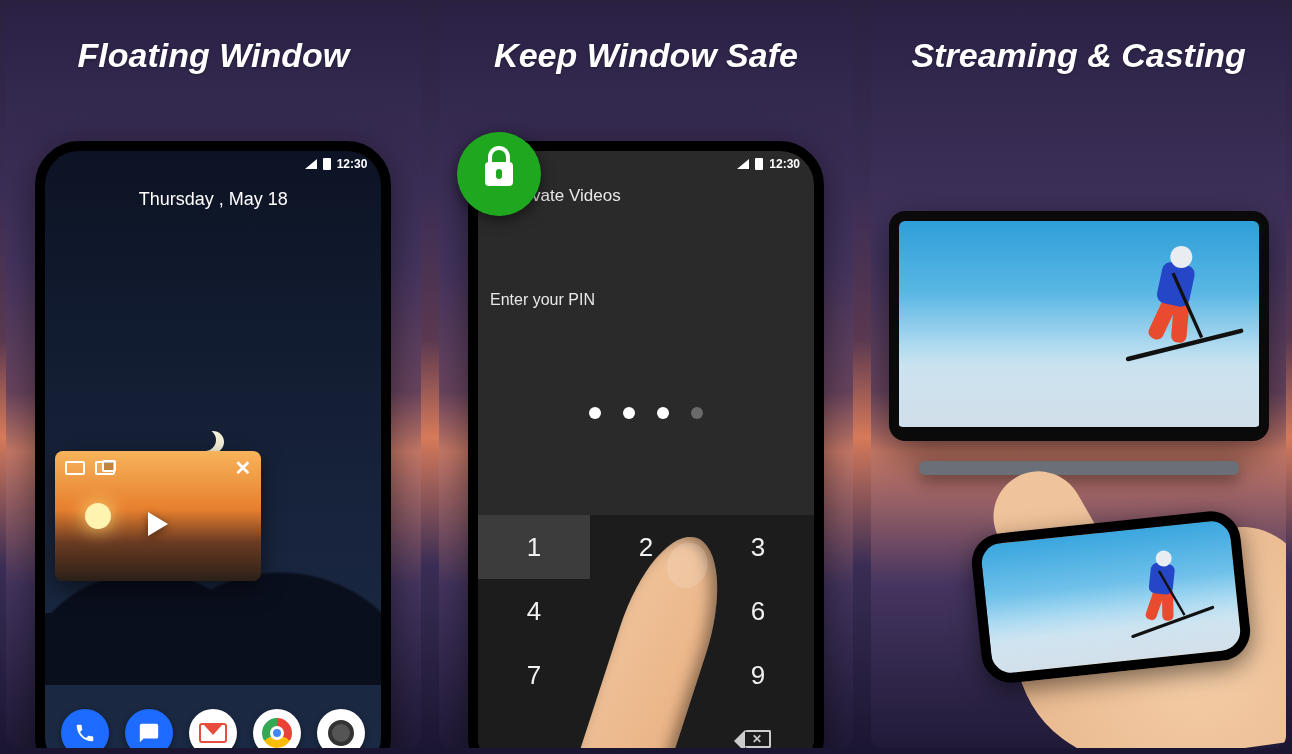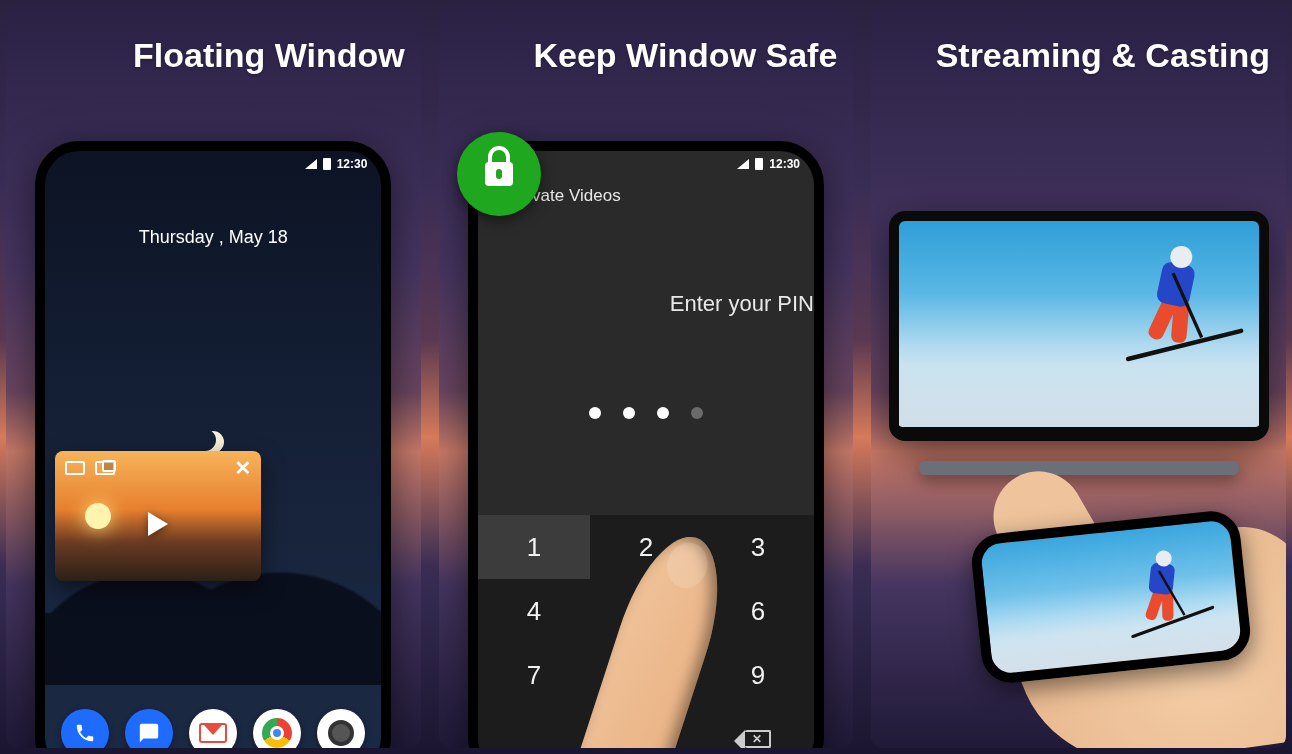--- a/index.html
+++ b/index.html
@@ -17,24 +17,25 @@
     flex: 1;
     border-radius: 12px;
     position: relative;
     overflow: hidden;
     background: linear-gradient(180deg, #2a2145 0%, #453560 35%, #6a4560 52%, #c87a68 60%, #453560 78%, #201a38 100%);
   }
   .panel-title {
     color: #fff;
     font-weight: 700;
     font-size: 34px;
-    text-align: right;
+    text-align: center;
     padding: 28px 16px 0;
     line-height: 1.25;
     text-shadow: 0 1px 3px rgba(0,0,0,.3);
+    font-style: italic;
   }
 
   
   .phone {
     position: absolute;
     left: 50%;
     transform: translateX(-50%);
     width: 356px;
     background: #000;
     border: 10px solid #000;
@@ -58,21 +59,21 @@
     height: 26px; display: flex; justify-content: flex-end; align-items: center;
     padding: 0 14px; gap: 6px; color: #fff; font-size: 12px; font-weight: 600;
   }
   .sb-icon { display: inline-flex; }
   .signal-tri { width:0;height:0;border-left:12px solid transparent;border-bottom:10px solid #fff; }
   .batt { width: 8px; height: 12px; background: #fff; border-radius: 1px; }
 
   
   .p1 .phone { top: 135px; height: 640px; }
   .p1 .screen { height: 620px; background: linear-gradient(180deg,#0c1324 0%,#17233b 55%,#1b2a44 100%); }
-  .home-date { color:#fff; text-align:center; font-size:18px; padding-top:76px; }
+  .home-date { color:#fff; text-align:center; font-size:18px; padding-top:38px; }
   .moon {
     position:absolute; top:280px; left:50%; transform:translateX(-50%);
     width:22px; height:22px; border-radius:50%;
     box-shadow: inset -8px -2px 0 0 #f6f0d8;
   }
   .mountains {
     position:absolute; bottom:86px; left:0; right:0; height:180px;
     background:
       radial-gradient(circle at 30% 110%, #0a0f1e 42%, transparent 43%),
       radial-gradient(circle at 70% 120%, #0a0f1e 46%, transparent 47%),
@@ -124,21 +125,21 @@
   .badge-lock {
     position:absolute; top:126px; left:18px; width:84px; height:84px; border-radius:50%;
     background:#1fa71f; display:flex; align-items:center; justify-content:center;
     box-shadow: 0 4px 14px rgba(0,0,0,.5); z-index:5;
   }
   .lock-body{width:28px;height:24px;background:#fff;border-radius:4px;position:relative;}
   .lock-body::before{content:"";position:absolute;top:-16px;left:3px;width:14px;height:18px;border:4px solid #fff;border-bottom:none;border-radius:12px 12px 0 0;}
   .lock-body::after{content:"";position:absolute;top:7px;left:50%;transform:translateX(-50%);width:6px;height:10px;background:#1fa71f;border-radius:3px;}
   .pv-header{position:absolute;top:32px;left:0;right:0;display:flex;align-items:center;gap:10px;padding:0 16px;color:#e8e8e8;font-size:17px;}
   .back-ch{font-size:22px;color:#e0e0e0;}
-  .enter-pin{color:#e8e8e8;text-align:right;font-size:22px;position:absolute;top:140px;left:12px;right:0;}
+  .enter-pin{color:#e8e8e8;text-align:left;font-size:16px;position:absolute;top:140px;left:12px;right:0;}
   .pin-dots{position:absolute;top:256px;left:0;right:0;display:flex;justify-content:center;gap:22px;}
   .dot{width:12px;height:12px;border-radius:50%;background:#fff;}
   .dot.pending{background:#6a6a6a;}
   .keypad{
     position:absolute; bottom:0; left:0; right:0;
     background:#1c1c1c;
     display:grid; grid-template-columns:repeat(3,1fr);
   }
   .key{
     height:64px;display:flex;align-items:center;justify-content:center;

